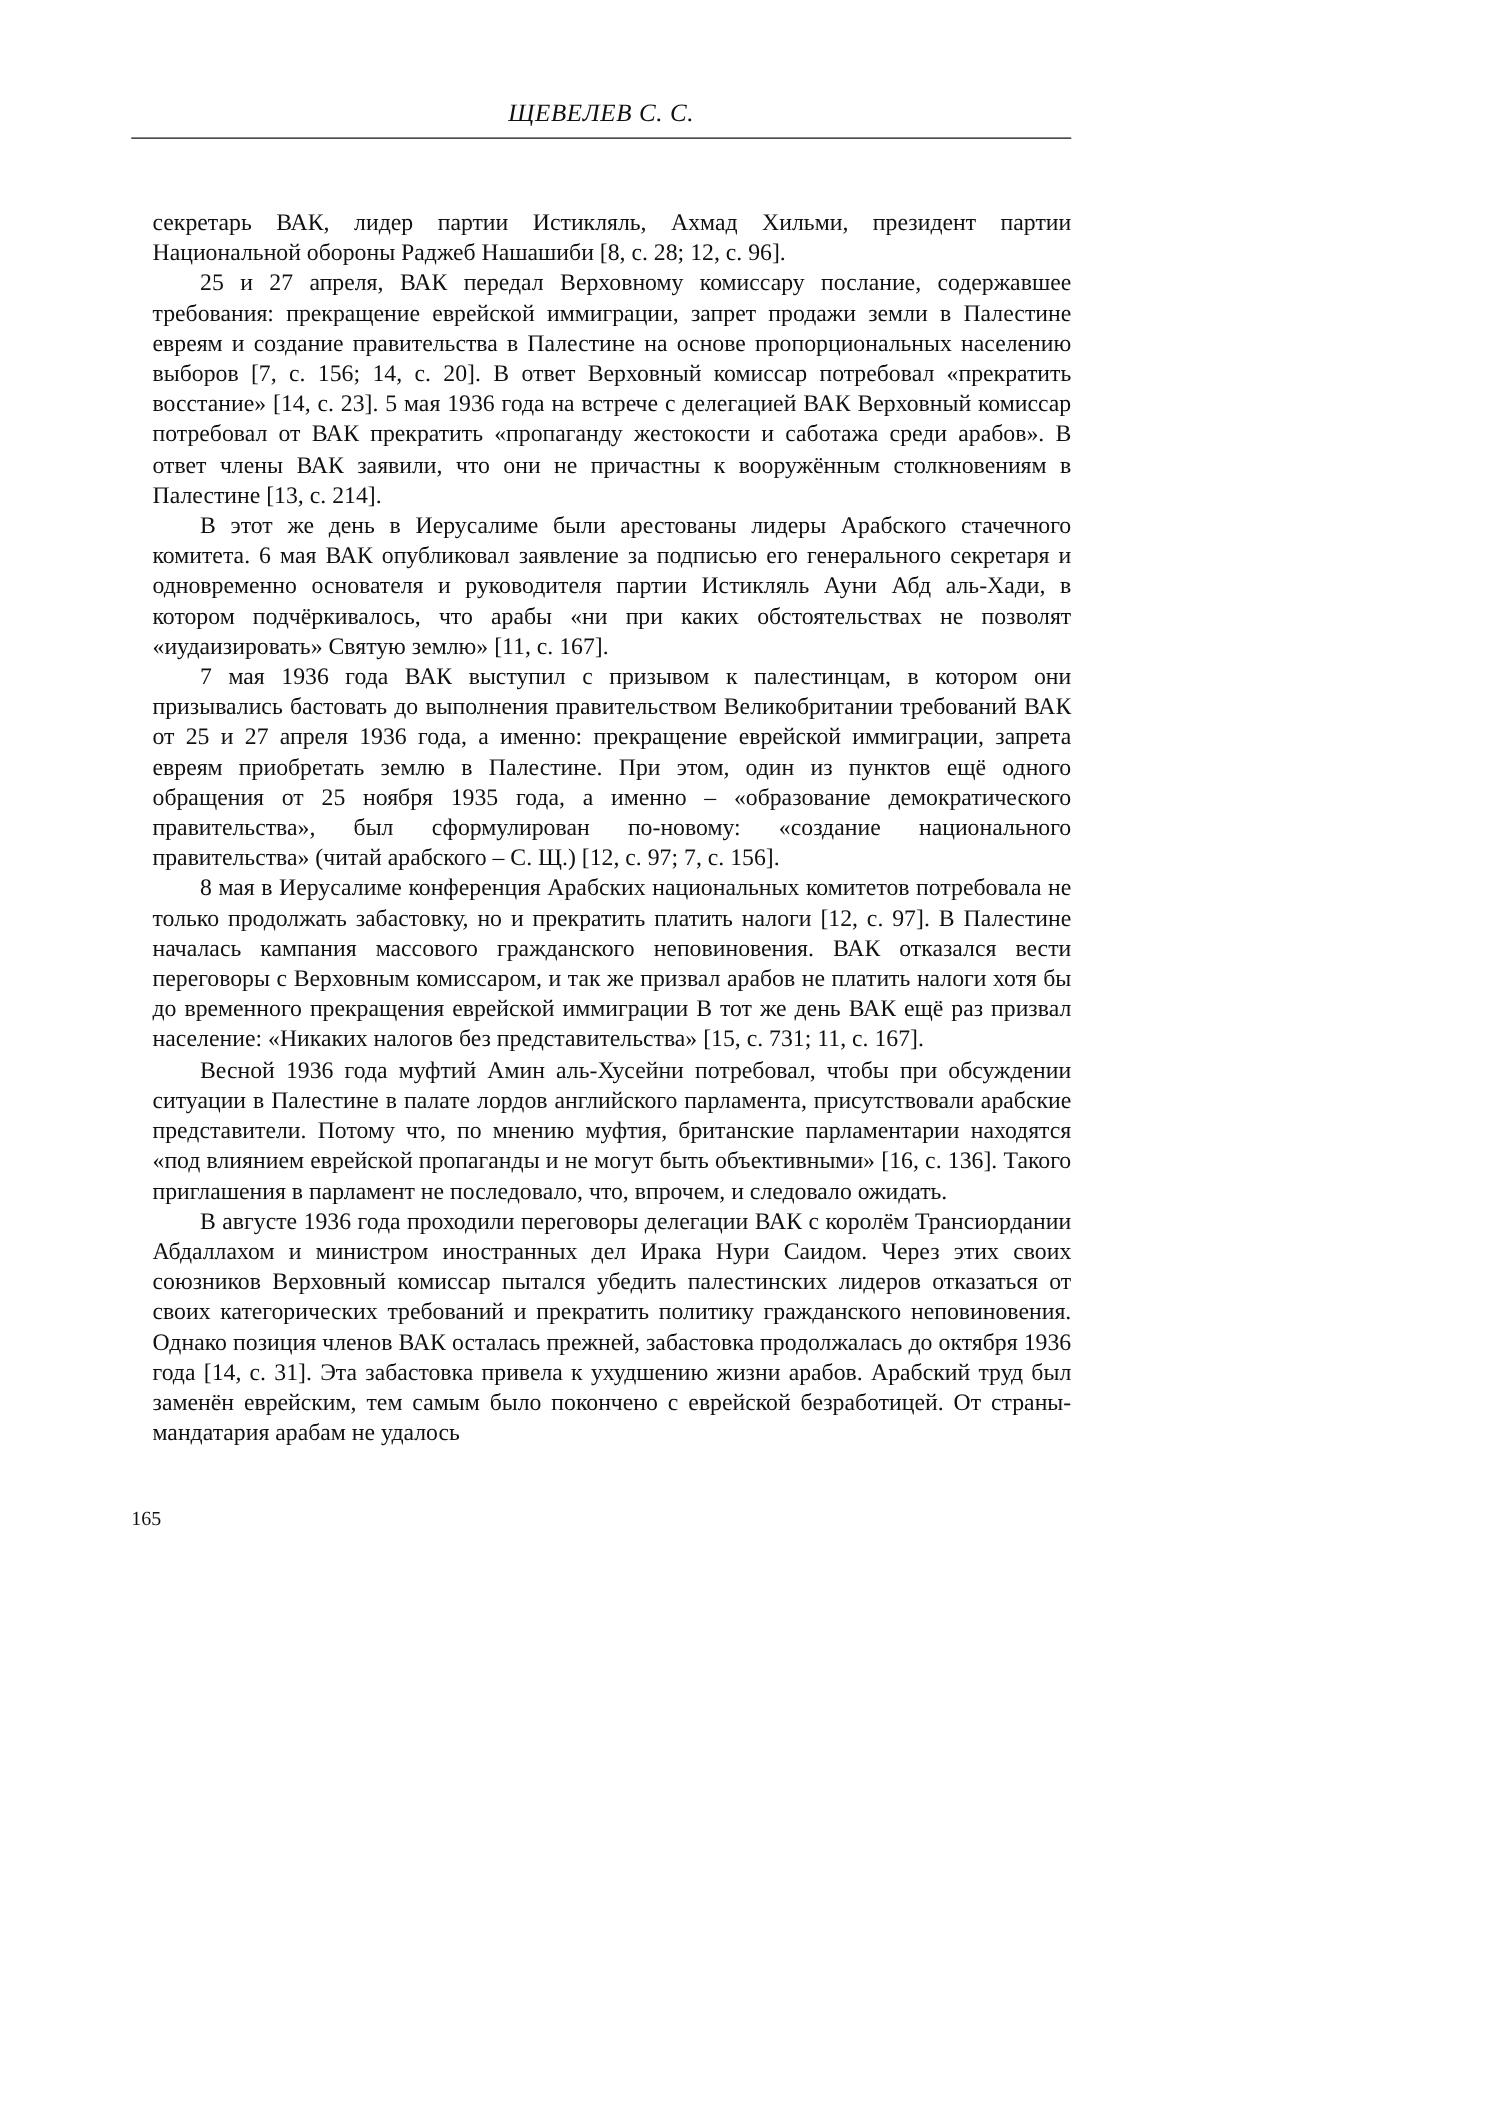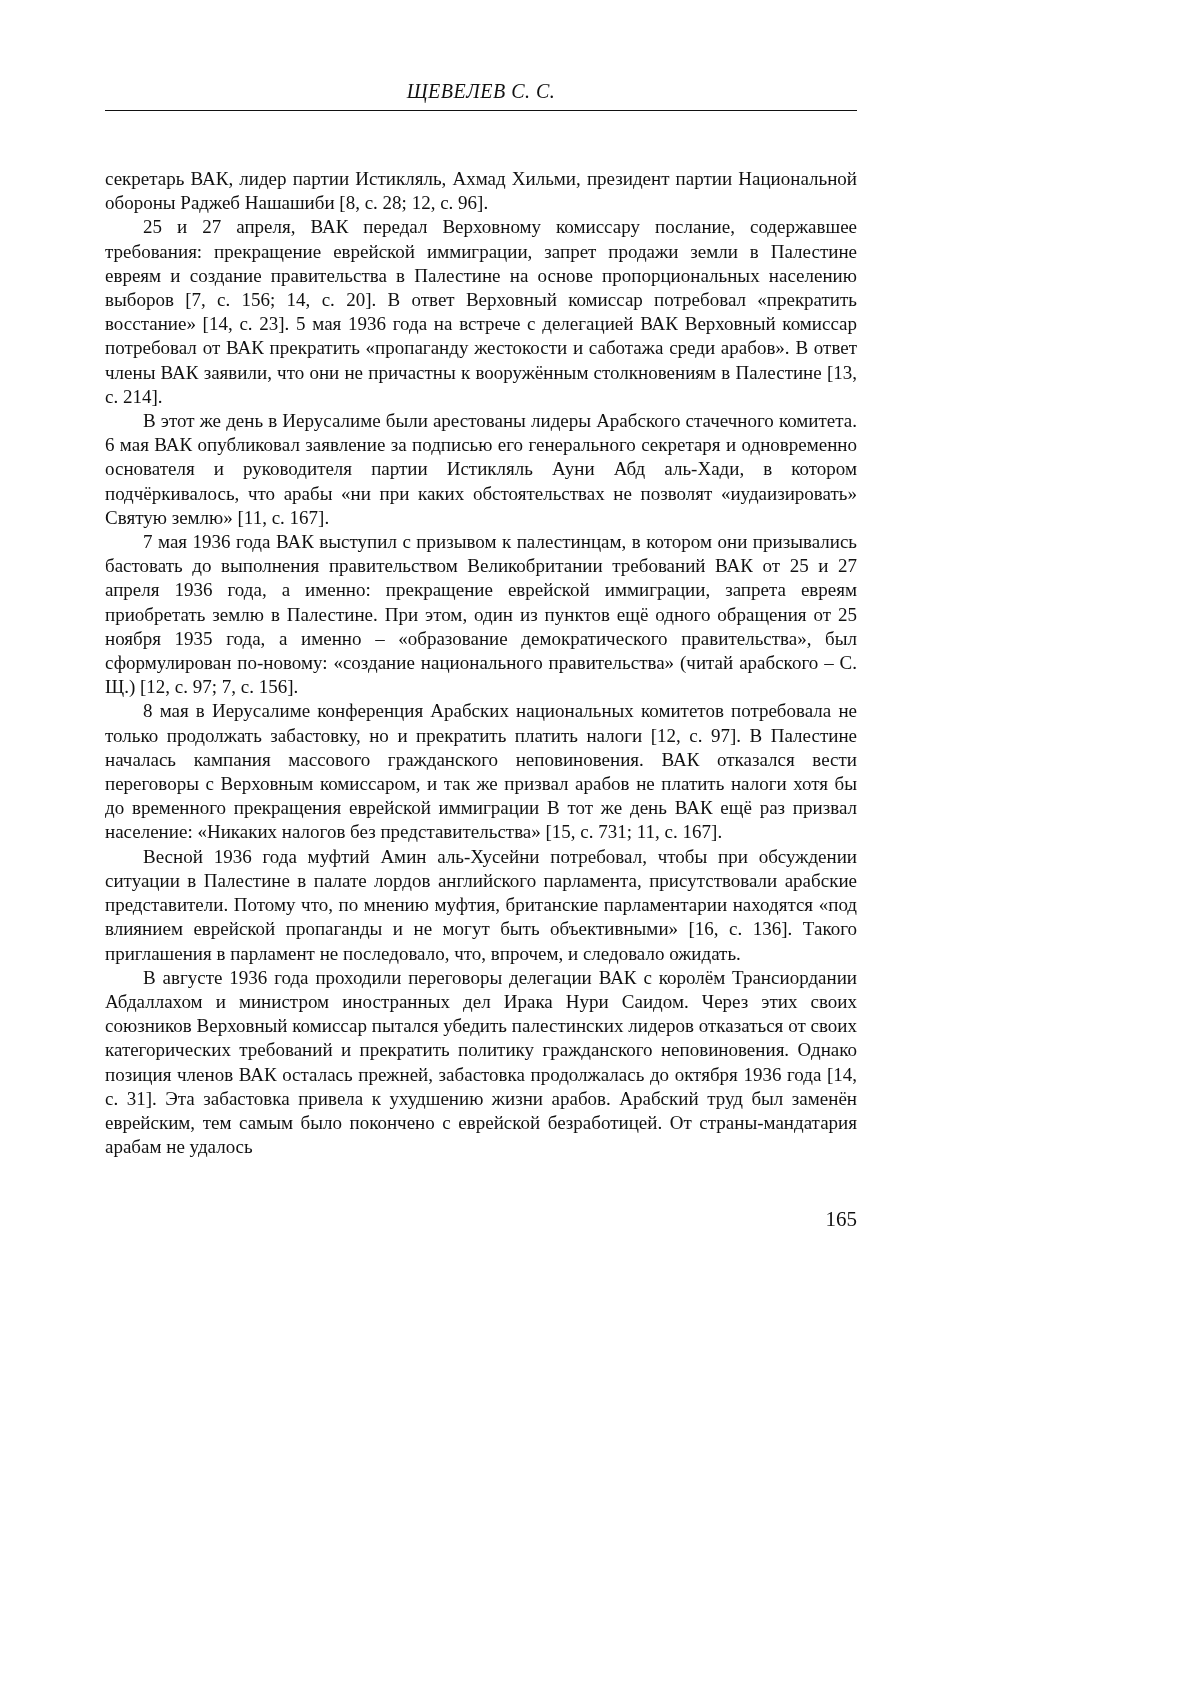--- a/index.html
+++ b/index.html
@@ -28,31 +28,32 @@
     letter-spacing: 0.5px;
     padding-bottom: 7px;
     border-bottom: 1.5px solid #111111;
   }
   .body-text {
     margin-top: 56px;
     font-size: 19px;
     line-height: 24.2px;
     text-align: justify;
     text-justify: inter-word;
+    margin-left: 17px;
   }
   .para {
     margin: 0;
     text-indent: 38px;
   }
   .para.no-indent {
     text-indent: 0;
   }
   .page-number {
-    text-align: right;
-    font-size: 21px;
+    text-align: left;
+    font-size: 16px;
     margin-top: 48px;
   }
 </style>
 </head>
 <body>
 
 <div class="page">
 
   <header class="running-header">
     <span>ЩЕВЕЛЕВ С. С.</span>

